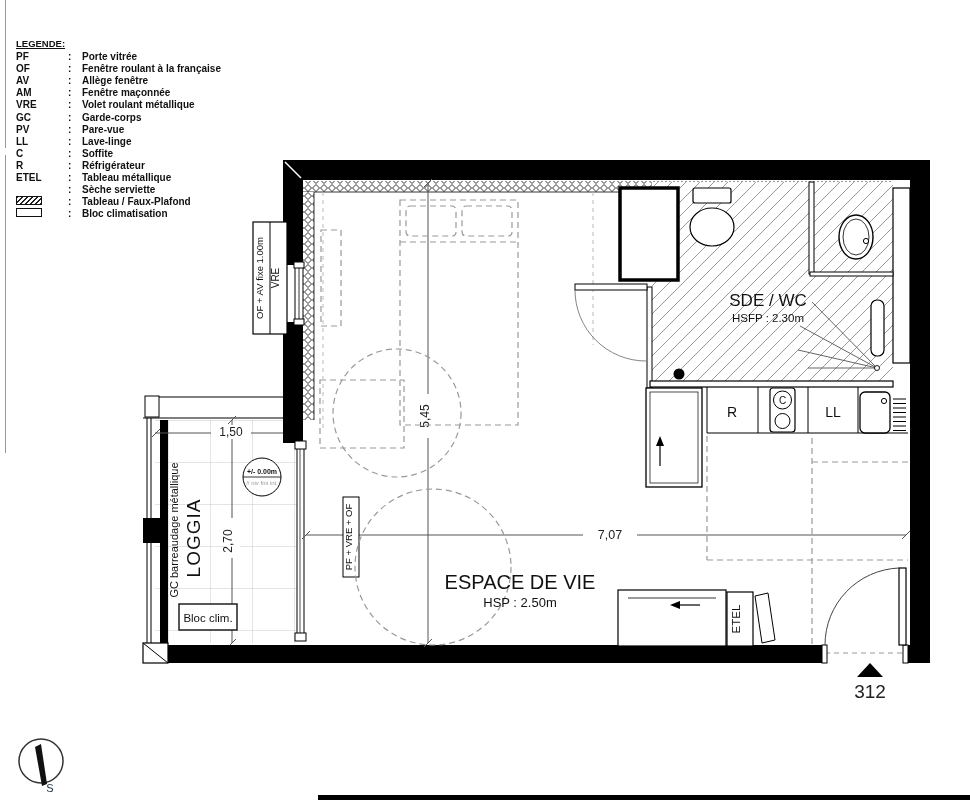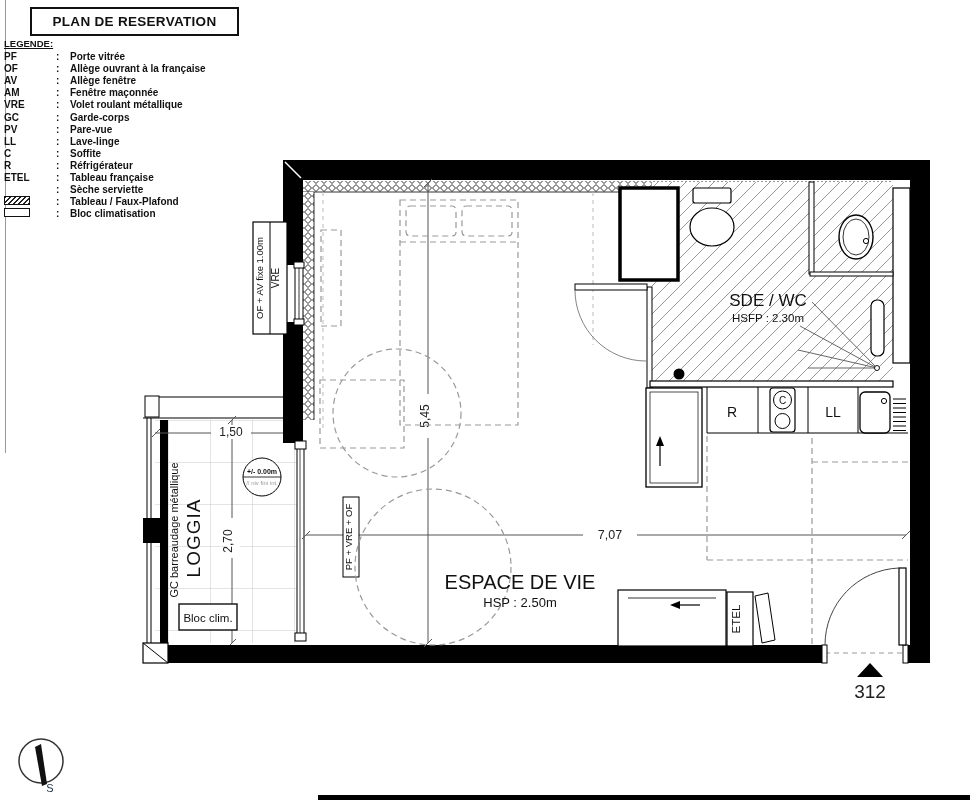--- a/index.html
+++ b/index.html
@@ -2,55 +2,52 @@
 <html><head>
 <meta charset="utf-8">
 <style>
   html,body{margin:0;padding:0;background:#fff;}
   .canvas{position:relative;width:970px;height:800px;background:#fff;overflow:hidden;
           font-family:"Liberation Sans",sans-serif;color:#111;}
   .sheet-line{position:absolute;left:5px;width:1px;background:#999;}
   .title-box{position:absolute;left:30px;top:7px;width:205px;height:25px;
              border:2px solid #111;display:flex;align-items:center;justify-content:center;
              font-weight:bold;font-size:13.5px;letter-spacing:.3px;background:#fff;}
-  .legend{position:absolute;left:4px;top:38px;font-size:10px;font-weight:600;line-height:12.1px;}
+  .legend{position:absolute;left:16px;top:38px;font-size:10px;font-weight:600;line-height:12.1px;}
   .legend-heading{font-weight:bold;text-decoration:underline;font-size:9.5px;margin-bottom:1px;}
   .legend-row{display:flex;align-items:center;height:12.1px;}
   .lg-code{width:52px;}
   .lg-colon{width:14px;}
   .lg-desc{white-space:nowrap;}
   .lg-dot{width:7px;height:7px;border-radius:50%;background:#000;margin-left:6px;}
   .lg-swatch{width:26px;height:9px;border:1px solid #111;box-sizing:border-box;background:#fff;}
   .lg-swatch.hatch{background:repeating-linear-gradient(135deg,#222 0 1px,#fff 1px 3.5px);}
   svg text{font-family:"Liberation Sans",sans-serif;}
   .bottom-strip{position:absolute;left:318px;top:795px;width:652px;height:5px;background:#000;}
 </style>
 </head>
 <body>
 
 <div class="canvas">
 
   <div class="sheet-line" style="top:0;height:148px;"></div>
   <div class="sheet-line" style="top:155px;height:298px;"></div>
 
-  <div class="title-box">
-    <span>PLAN DE RESERVATION</span>
-  </div>
 
   <div class="legend">
     <div class="legend-heading">LEGENDE:</div>
     <div class="legend-row">
         <span class="lg-code">PF</span>
         <span class="lg-colon">:</span>
         <span class="lg-desc">Porte vitrée</span>
       </div>
     <div class="legend-row">
         <span class="lg-code">OF</span>
         <span class="lg-colon">:</span>
-        <span class="lg-desc">Allège ouvrant à la française</span>
+        <span class="lg-desc">Fenêtre roulant à la française</span>
       </div>
     <div class="legend-row">
         <span class="lg-code">AV</span>
         <span class="lg-colon">:</span>
         <span class="lg-desc">Allège fenêtre</span>
       </div>
     <div class="legend-row">
         <span class="lg-code">AM</span>
         <span class="lg-colon">:</span>
         <span class="lg-desc">Fenêtre maçonnée</span>
@@ -81,21 +78,21 @@
         <span class="lg-desc">Soffite</span>
       </div>
     <div class="legend-row">
         <span class="lg-code">R</span>
         <span class="lg-colon">:</span>
         <span class="lg-desc">Réfrigérateur</span>
       </div>
     <div class="legend-row">
         <span class="lg-code">ETEL</span>
         <span class="lg-colon">:</span>
-        <span class="lg-desc">Tableau française</span>
+        <span class="lg-desc">Tableau métallique</span>
       </div>
     <div class="legend-row">
         <span class="lg-code"><span class="lg-dot"></span></span>
         <span class="lg-colon">:</span>
         <span class="lg-desc">Sèche serviette</span>
       </div>
     <div class="legend-row">
         <span class="lg-code"><span class="lg-swatch hatch" style="display:inline-block;"></span></span>
         <span class="lg-colon">:</span>
         <span class="lg-desc">Tableau / Faux-Plafond</span>

